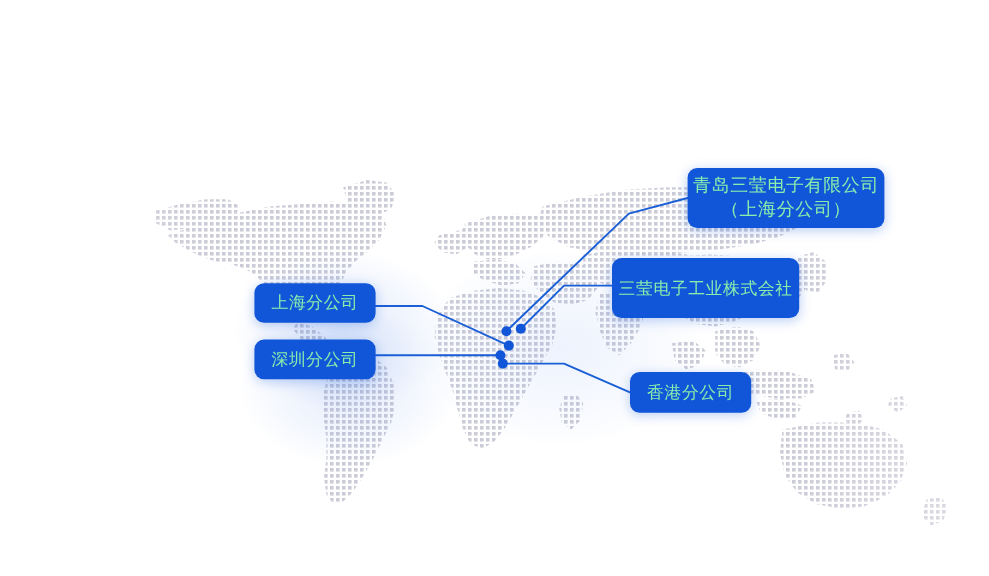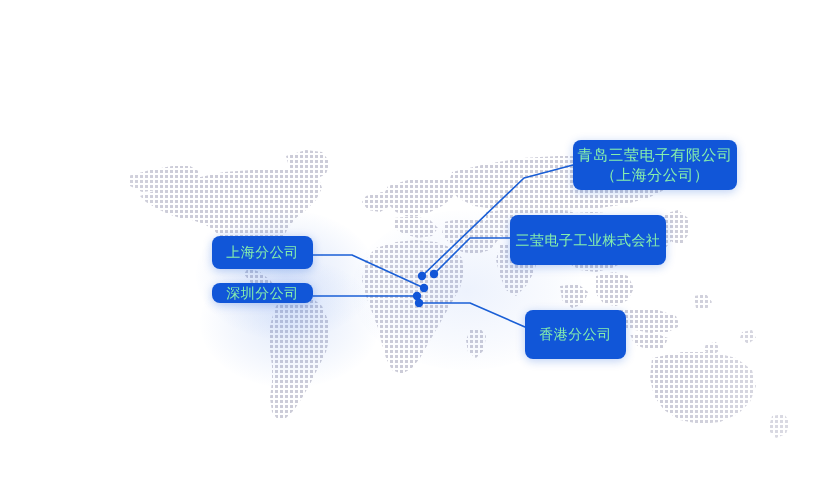--- a/index.html
+++ b/index.html
@@ -45,22 +45,22 @@
     letter-spacing:0.5px;
     box-shadow:0 2px 10px rgba(17,86,216,0.28);
     box-sizing:border-box;
     white-space:nowrap;
   }
   .label-box .ln{display:block;}
 
   #box-qingdao{left:573px;top:140px;width:164px;height:50px;font-size:15px;}
   #box-korea  {left:510px;top:215px;width:156px;height:50px;font-size:14px;}
   #box-shanghai{left:212px;top:236px;width:101px;height:33px;font-size:14px;}
-  #box-shenzhen{left:212px;top:283px;width:101px;height:20px;font-size:14px;}
-  #box-hongkong{left:525px;top:310px;width:101px;height:49px;font-size:14px;}
+  #box-shenzhen{left:212px;top:283px;width:101px;height:33px;font-size:14px;}
+  #box-hongkong{left:525px;top:310px;width:101px;height:34px;font-size:14px;}
 </style>
 </head>
 <body>
 
 <div id="stage">
 
   <svg id="mapsvg" viewBox="0 0 824 480" xmlns="http://www.w3.org/2000/svg" aria-hidden="true">
     <defs>
       <pattern id="dots" width="5" height="5" patternUnits="userSpaceOnUse">
         <rect x="0" y="0" width="3" height="3" fill="#ccccd8"></rect>

